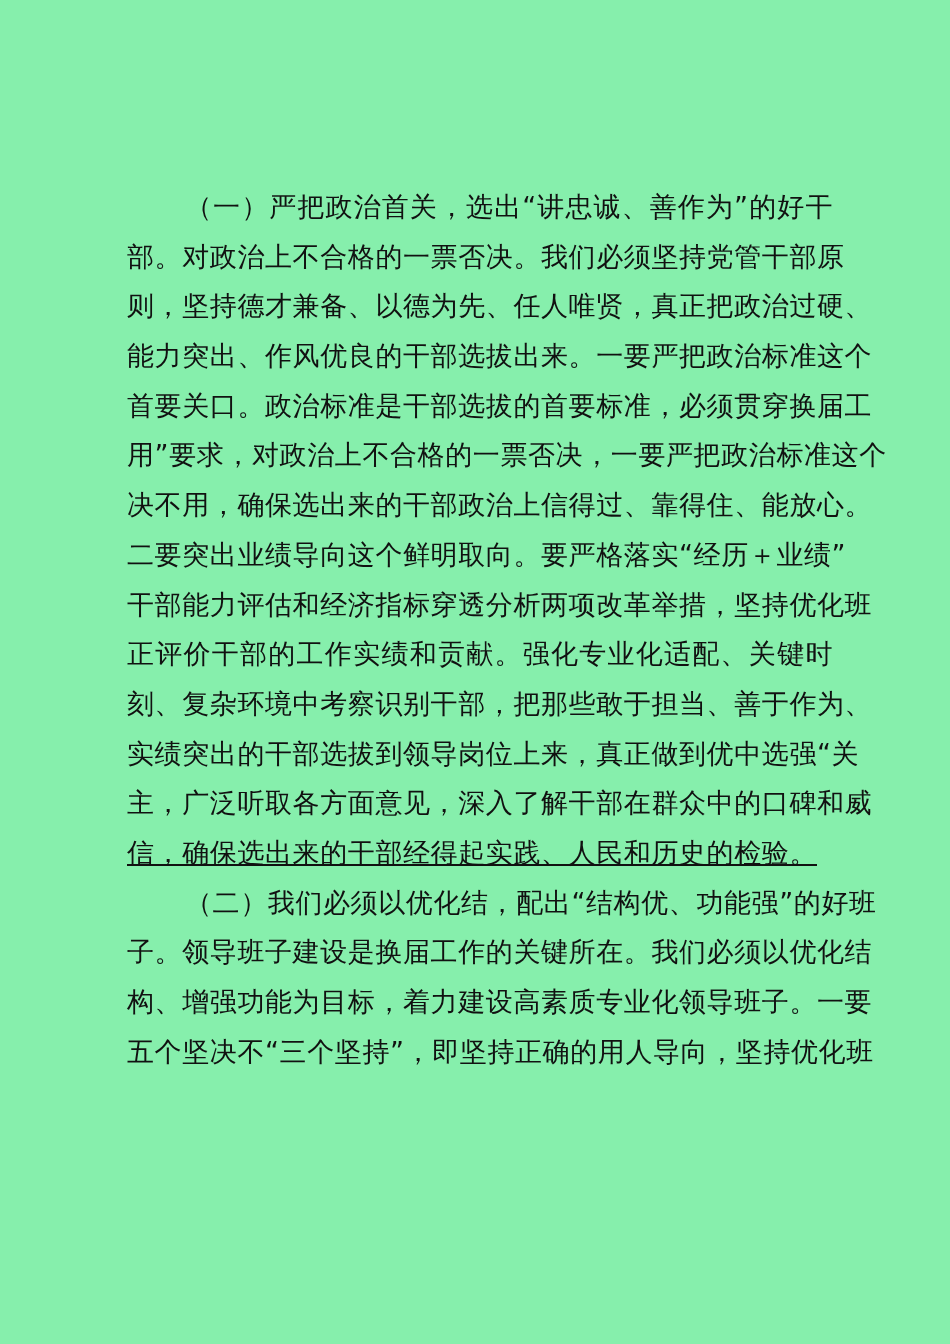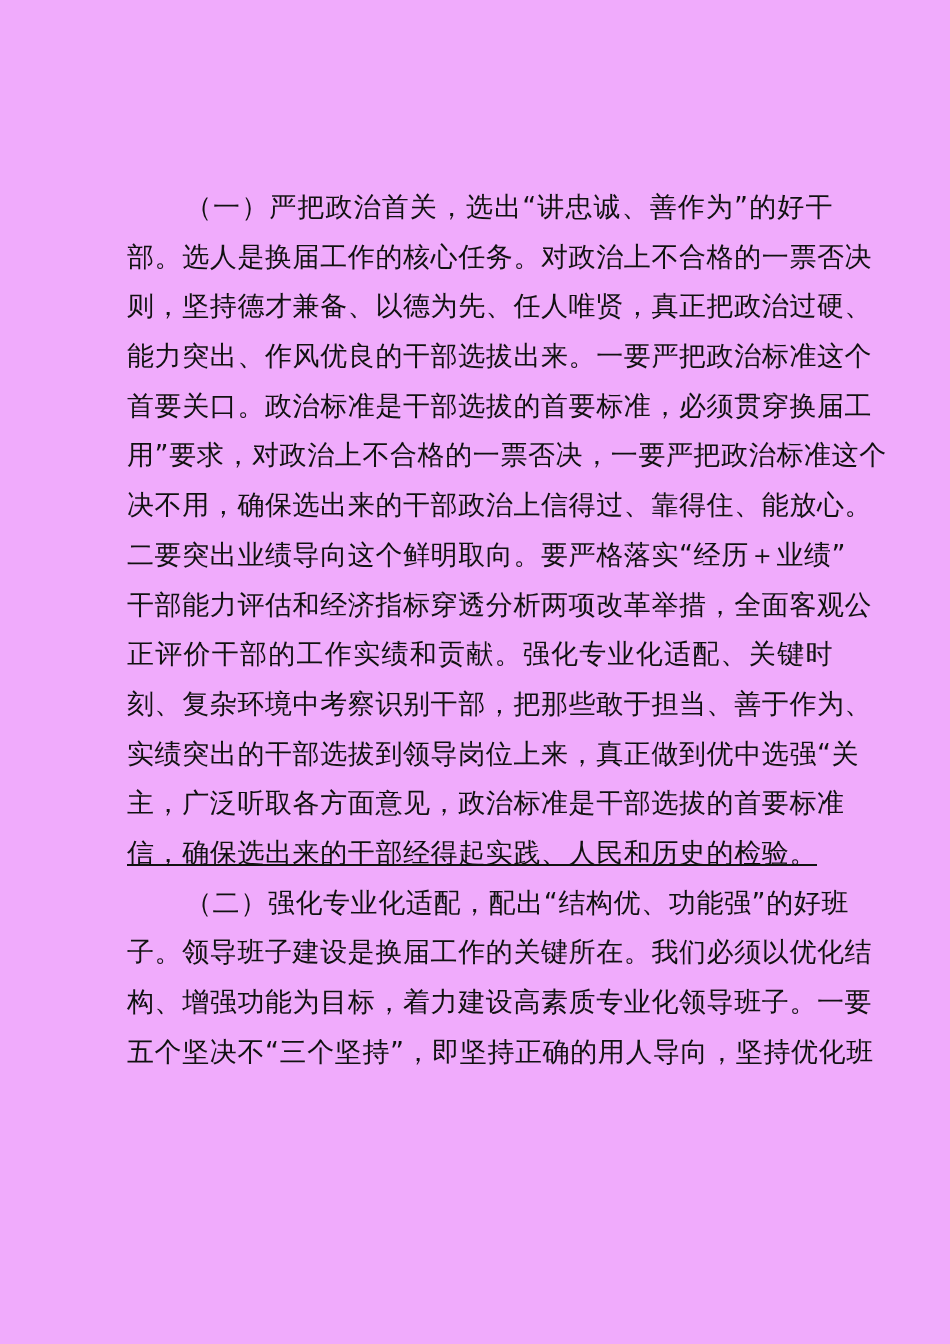--- a/index.html
+++ b/index.html
@@ -14,21 +14,21 @@
       overflow: hidden;
       font-family: "DejaVu Sans", "Liberation Sans", sans-serif;
       color: #111111;
     }
     .page {
       position: absolute;
       left: 0;
       top: 0;
       width: 950px;
       height: 1344px;
-      background: #f0abfc;
+      background: #86efac;
     }
     .body-text {
       position: absolute;
       left: 127px;
       top: 182px;
       width: 706px;
     }
     .line {
       display: block;
       height: 49.7px;
@@ -48,36 +48,36 @@
     }
   </style>
 </head>
 <body>
 
 <div class="page">
   <div class="body-text">
 
     <div>
       <span class="line indent">（一）严把政治首关，选出“讲忠诚、善作为”的好干</span>
-      <span class="line">部。选人是换届工作的核心任务。对政治上不合格的一票否决</span>
+      <span class="line">部。对政治上不合格的一票否决。我们必须坚持党管干部原</span>
       <span class="line">则，坚持德才兼备、以德为先、任人唯贤，真正把政治过硬、</span>
       <span class="line">能力突出、作风优良的干部选拔出来。一要严把政治标准这个</span>
       <span class="line">首要关口。政治标准是干部选拔的首要标准，必须贯穿换届工</span>
       <span class="line">用”要求，对政治上不合格的一票否决，一要严把政治标准这个</span>
       <span class="line">决不用，确保选出来的干部政治上信得过、靠得住、能放心。</span>
       <span class="line">二要突出业绩导向这个鲜明取向。要严格落实“经历＋业绩”</span>
-      <span class="line">干部能力评估和经济指标穿透分析两项改革举措，全面客观公</span>
+      <span class="line">干部能力评估和经济指标穿透分析两项改革举措，坚持优化班</span>
       <span class="line">正评价干部的工作实绩和贡献。强化专业化适配、关键时</span>
       <span class="line">刻、复杂环境中考察识别干部，把那些敢于担当、善于作为、</span>
       <span class="line">实绩突出的干部选拔到领导岗位上来，真正做到优中选强“关</span>
-      <span class="line">主，广泛听取各方面意见，政治标准是干部选拔的首要标准</span>
+      <span class="line">主，广泛听取各方面意见，深入了解干部在群众中的口碑和威</span>
       <span class="line last">信，确保选出来的干部经得起实践、人民和历史的检验。</span>
     </div>
 
     <div>
-      <span class="line indent">（二）强化专业化适配，配出“结构优、功能强”的好班</span>
+      <span class="line indent">（二）我们必须以优化结，配出“结构优、功能强”的好班</span>
       <span class="line">子。领导班子建设是换届工作的关键所在。我们必须以优化结</span>
       <span class="line">构、增强功能为目标，着力建设高素质专业化领导班子。一要</span>
       <span class="line">五个坚决不“三个坚持”，即坚持正确的用人导向，坚持优化班</span>
     </div>
 
   </div>
 </div>
 
 </body></html>

